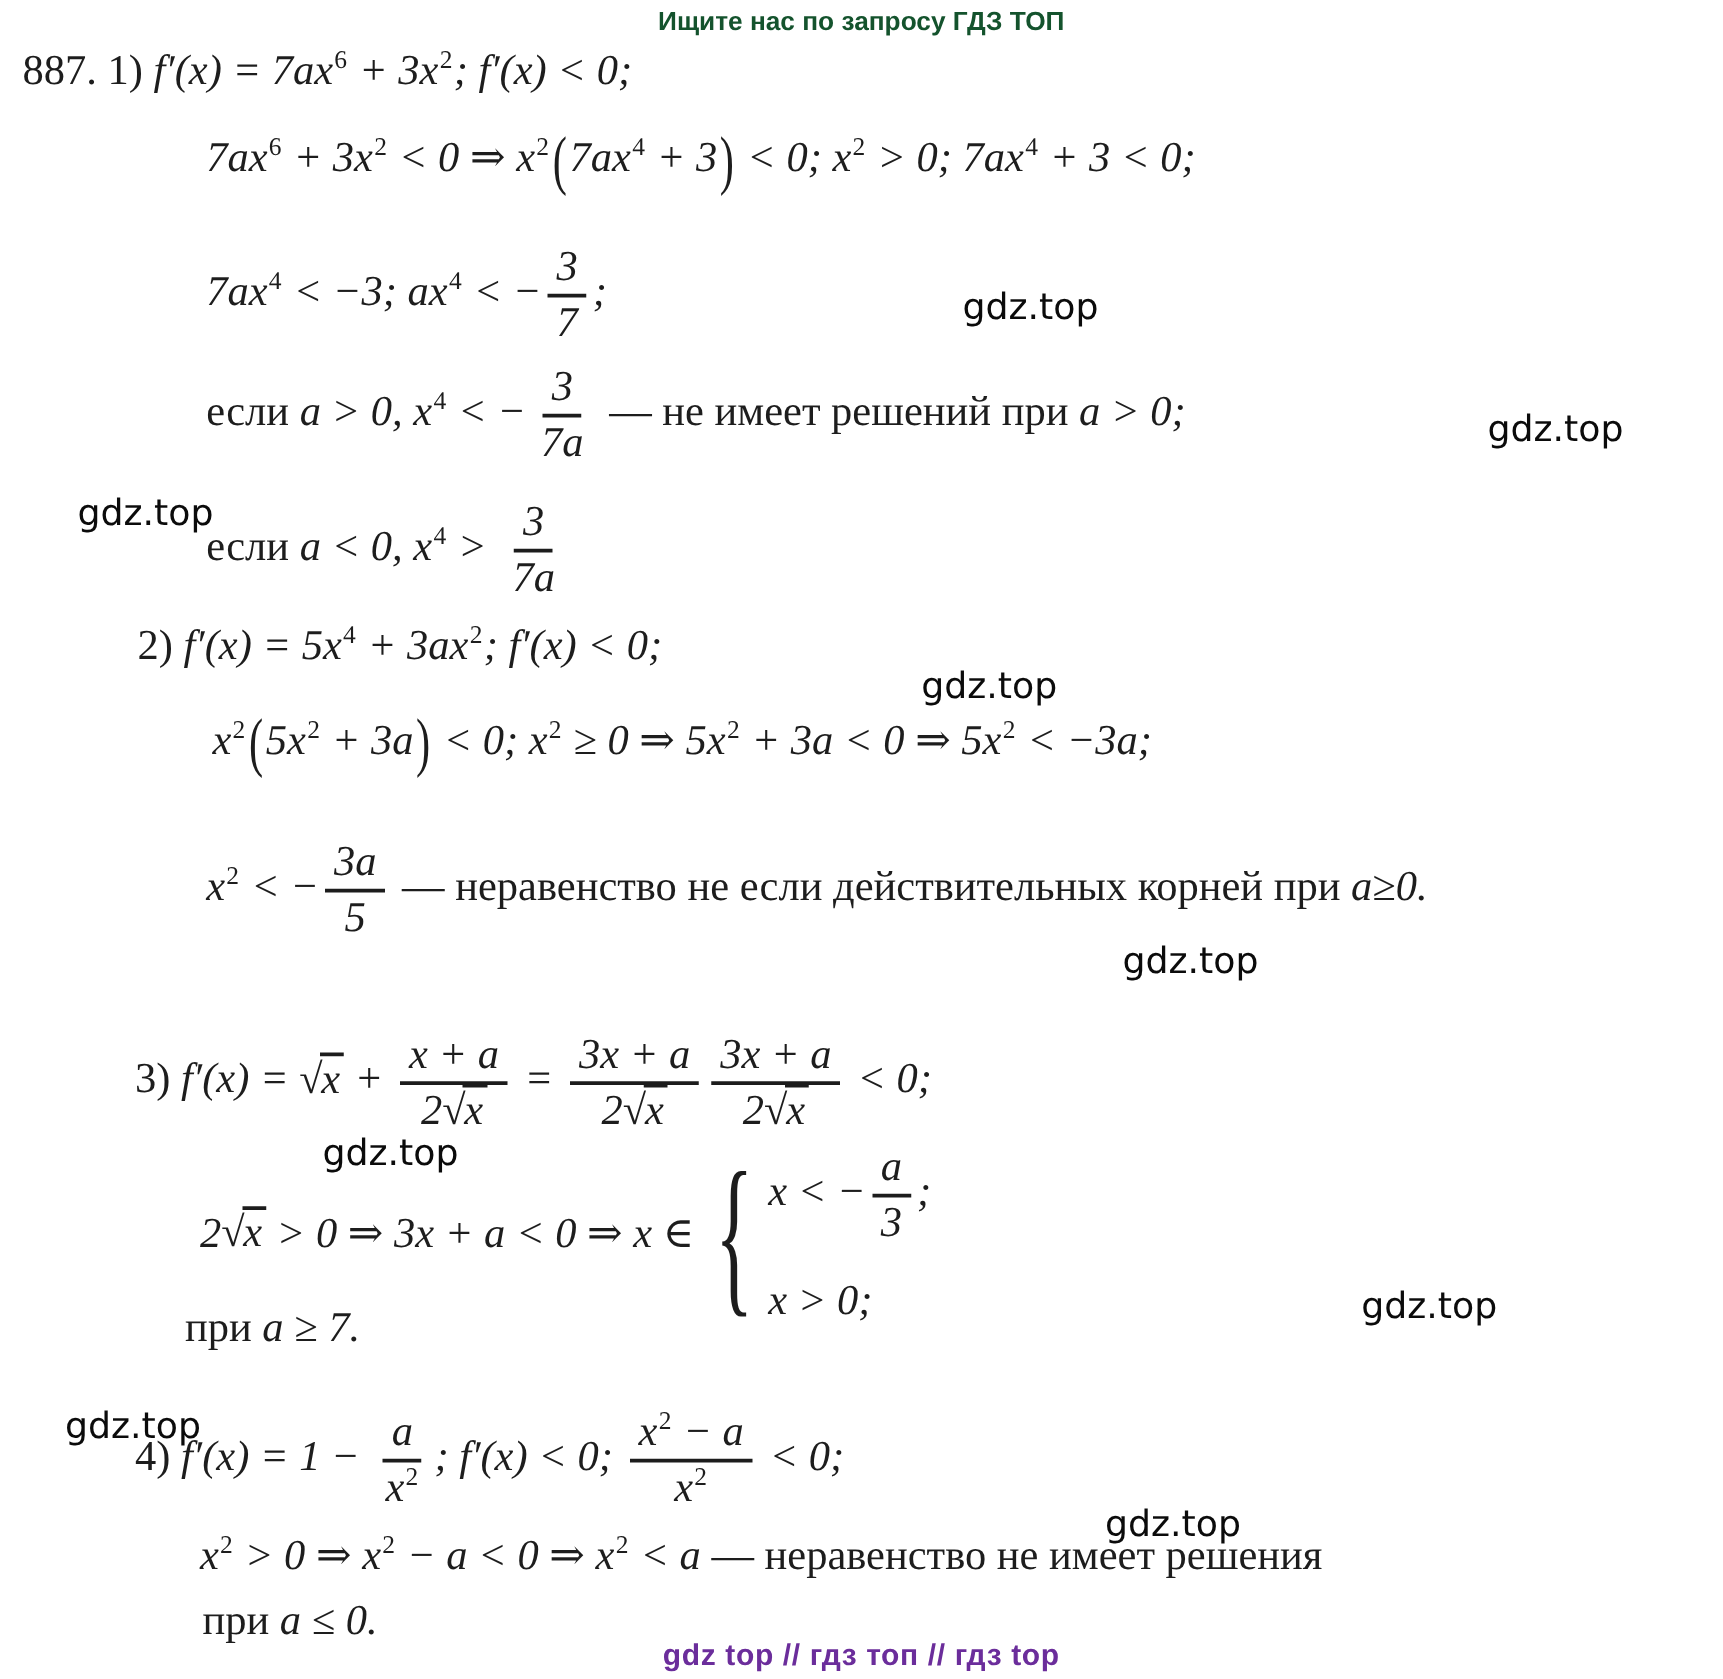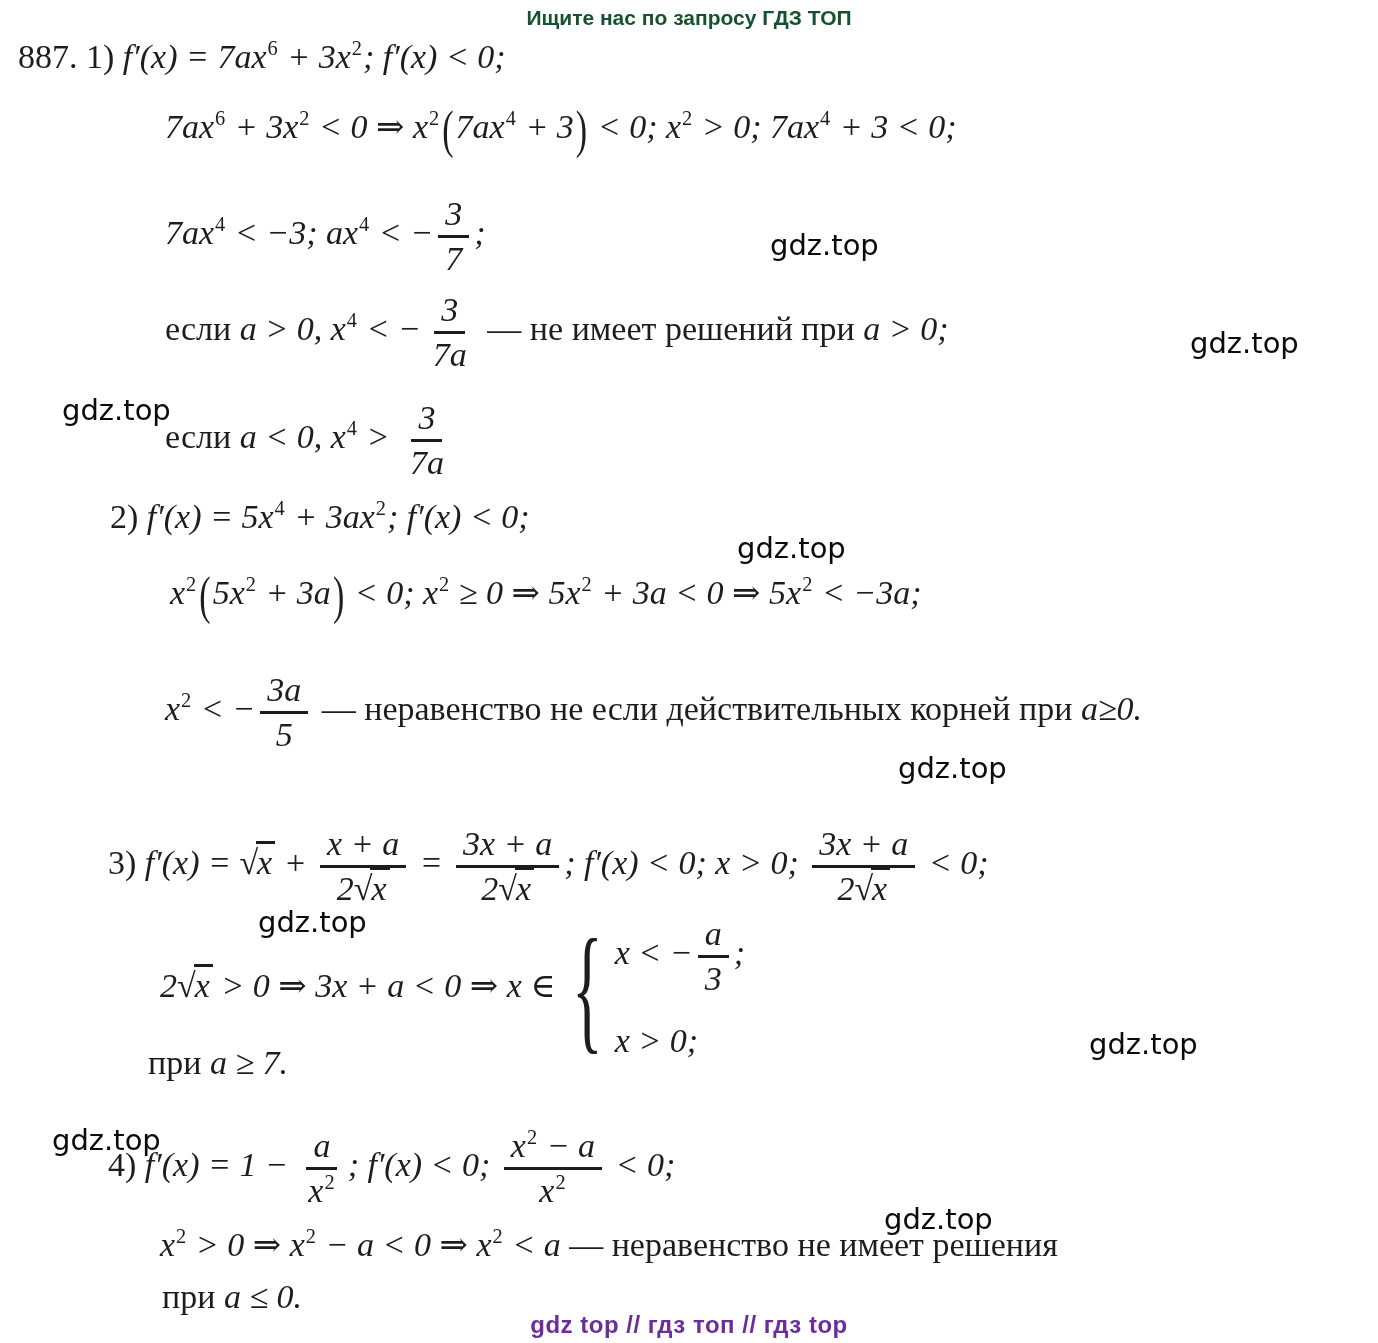--- a/index.html
+++ b/index.html
@@ -77,21 +77,21 @@
     <div class="line" style="left: 165px; top: 672px;"><span class="m">x</span><span class="sup">2</span><span class="m"> &lt; −</span><span class="frac">
         <span class="num"><span class="m">3a</span></span>
         <span class="den"><span class="m">5</span></span>
       </span><span class="r"> — неравенство не если действительных корней при  </span><span class="m">a≥0.</span></div>
     <div class="line" style="left: 108px; top: 786px; margin-top: 40px;"><span class="r">3)  </span><span class="m">f′(x) = </span><span class="sqrt"><span class="rsign">√</span><span class="rad"><span class="m">x</span></span></span><span class="m"> + </span><span class="frac">
         <span class="num"><span class="m">x + a</span></span>
         <span class="den"><span class="m">2</span><span class="sqrt"><span class="rsign">√</span><span class="rad"><span class="m">x</span></span></span></span>
       </span><span class="m"> = </span><span class="frac">
         <span class="num"><span class="m">3x + a</span></span>
         <span class="den"><span class="m">2</span><span class="sqrt"><span class="rsign">√</span><span class="rad"><span class="m">x</span></span></span></span>
-      </span><span class="m">;   f′(x) &lt; 0;   x &gt; 0;   </span><span class="frac">
+      </span><span class="frac">
         <span class="num"><span class="m">3x + a</span></span>
         <span class="den"><span class="m">2</span><span class="sqrt"><span class="rsign">√</span><span class="rad"><span class="m">x</span></span></span></span>
       </span><span class="m"> &lt; 0;</span></div>
     <div class="line" style="left: 160px; top: 916px;"><span class="m">2</span><span class="sqrt"><span class="rsign">√</span><span class="rad"><span class="m">x</span></span></span><span class="m"> &gt; 0 ⇒ 3x + a &lt; 0 ⇒ x ∈ </span><span class="cases">
         <span class="brace">{</span>
         <span class="crows">
           <span class="crow"><span class="m">x &lt; −</span><span class="frac">
               <span class="num"><span class="m">a</span></span>
               <span class="den"><span class="m">3</span></span>
             </span><span class="m">;</span></span>

